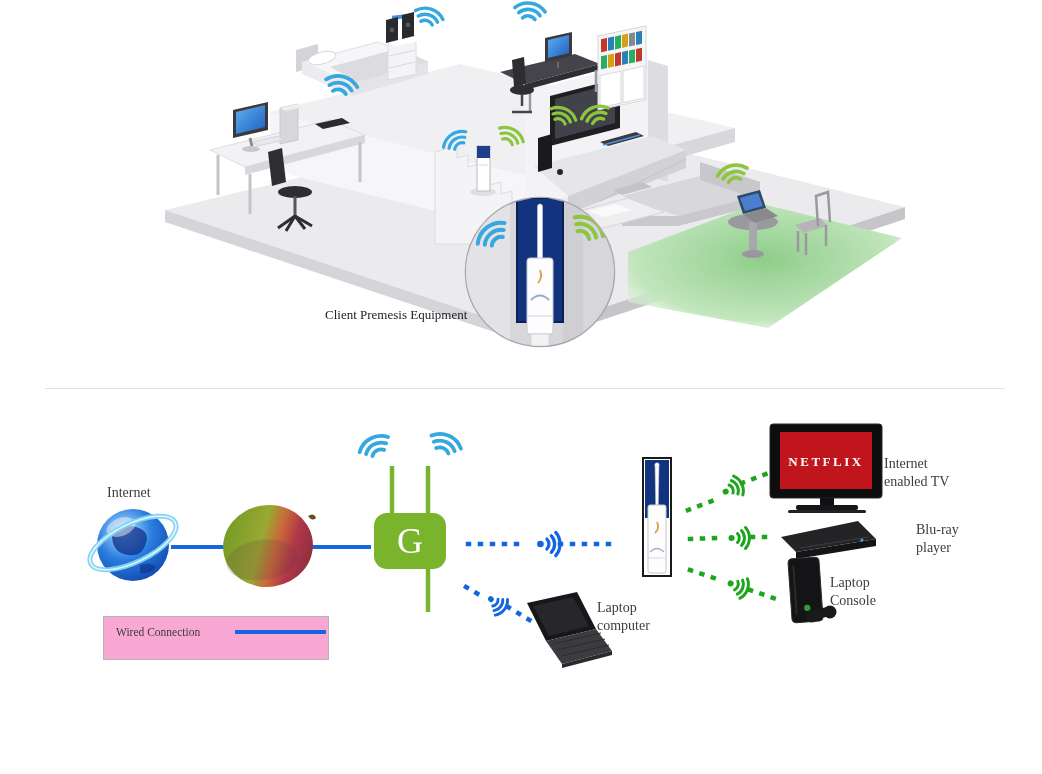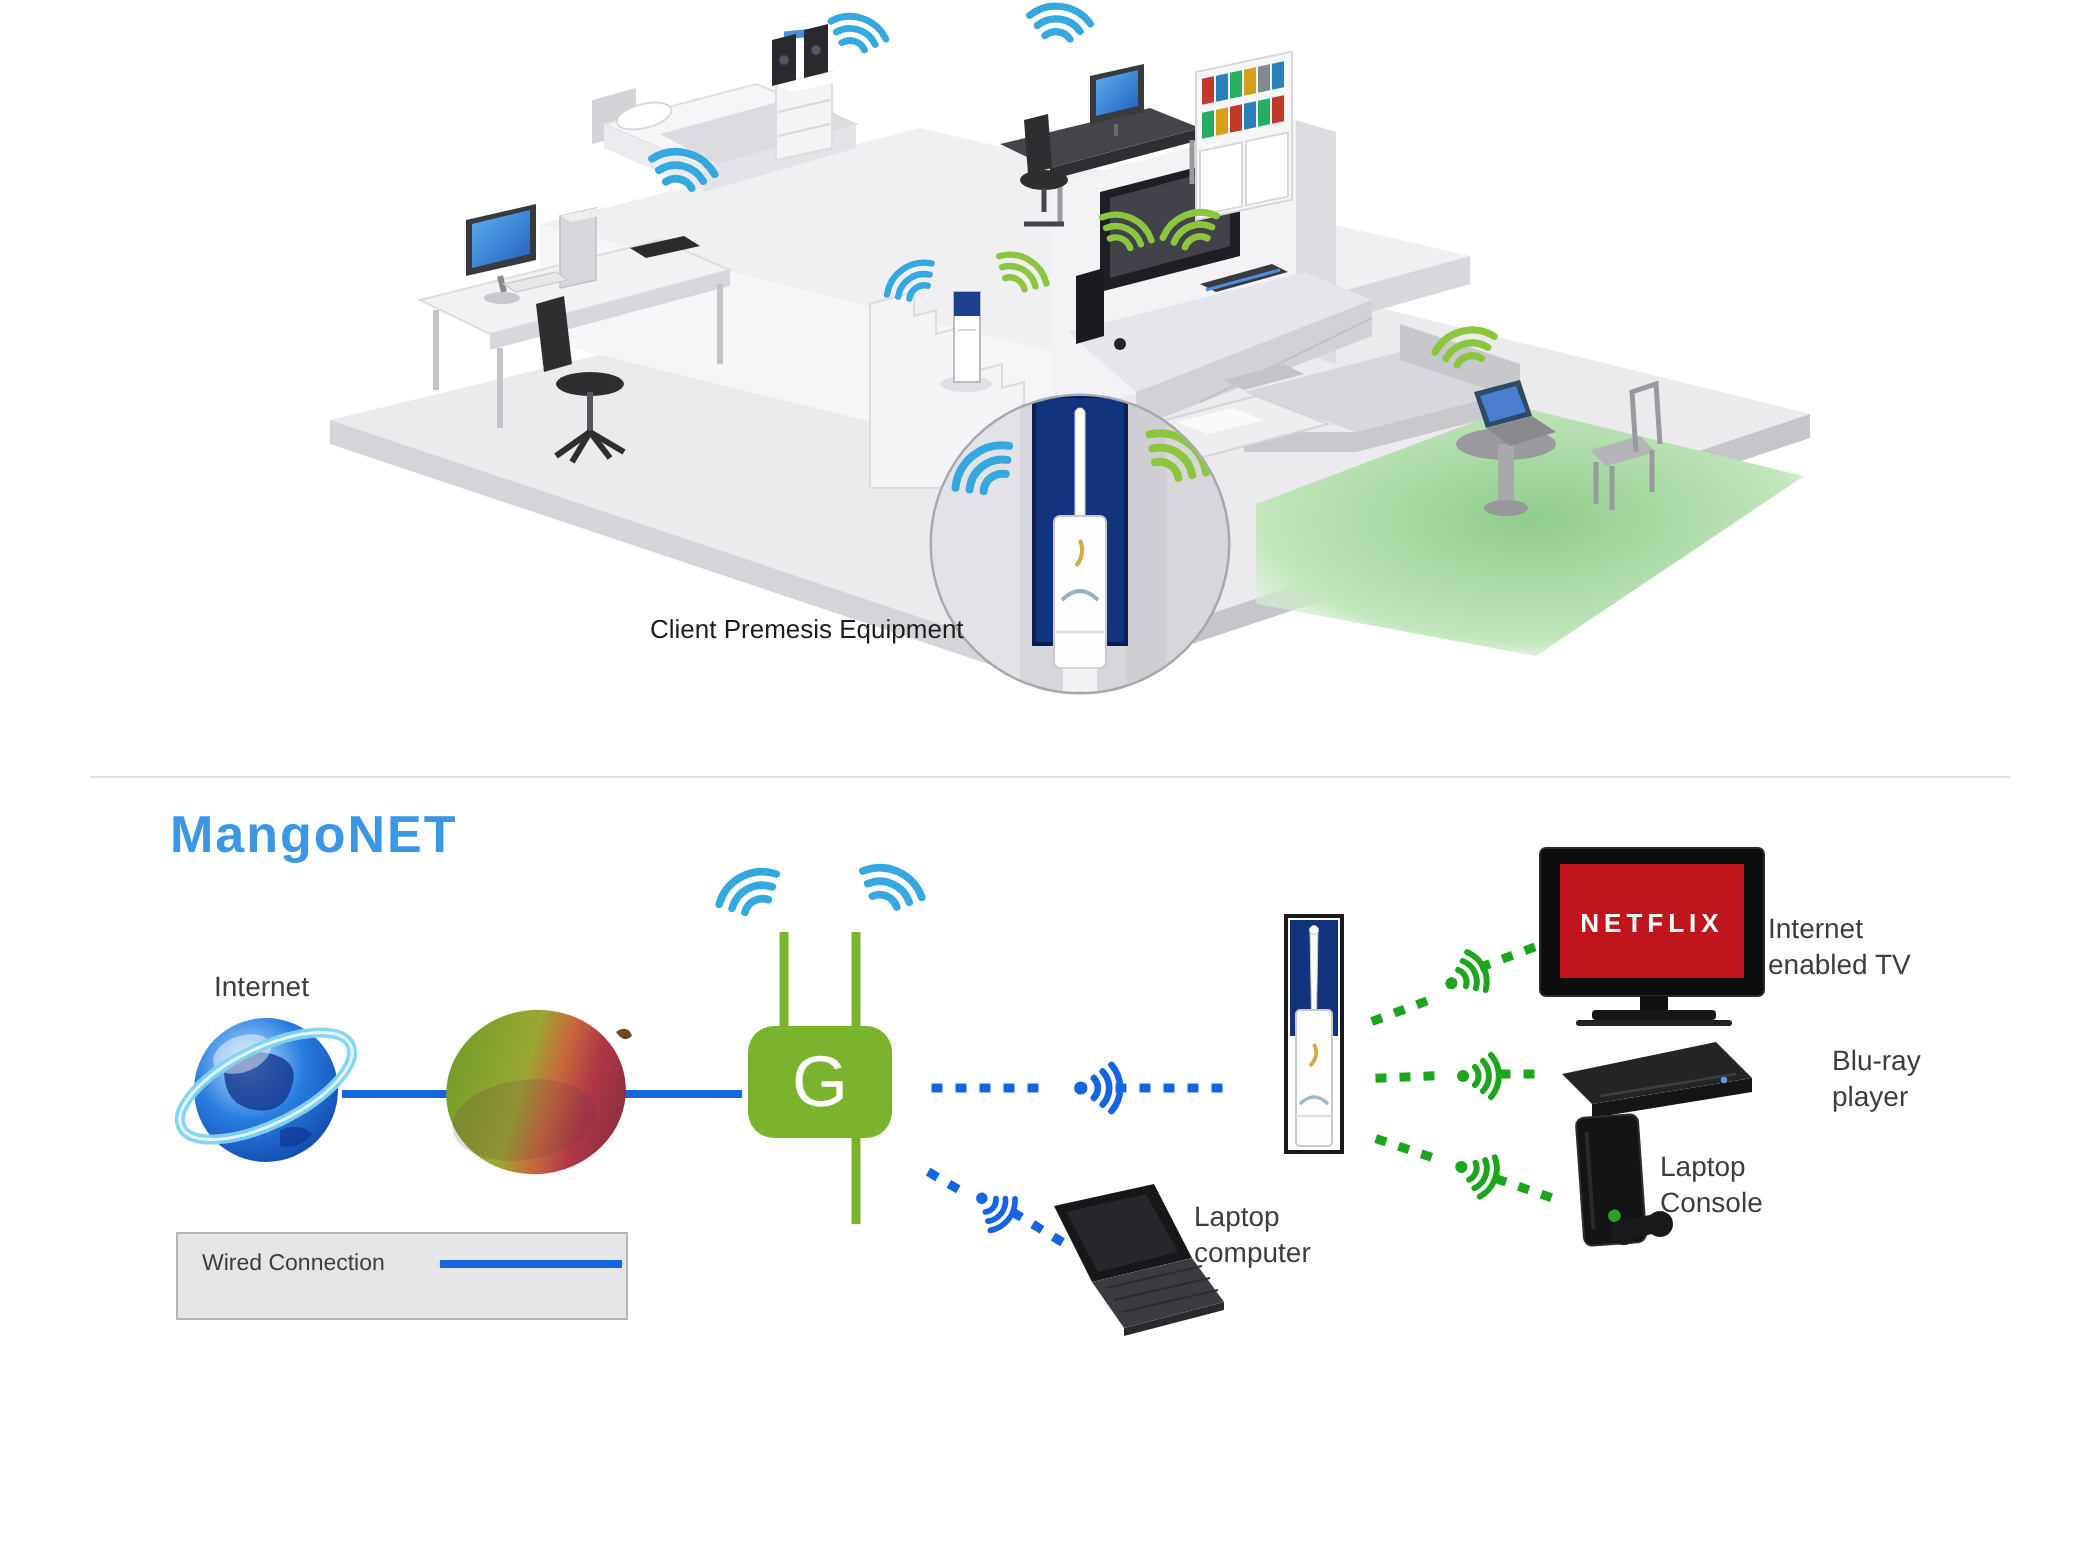--- a/index.html
+++ b/index.html
@@ -1,24 +1,24 @@
 <!DOCTYPE html>
 <html><head>
 <meta charset="utf-8">
 <style>
   html,body{margin:0;padding:0;background:#fff;}
   .stage{position:relative;width:1042px;height:774px;background:#ffffff;overflow:hidden;
-         font-family:Liberation Sans, sans-serif;}
+         font-family:Liberation Serif, serif;}
   .abs{position:absolute;}
   .lbl{font-size:14px;line-height:1.3;color:#3c3c3c;white-space:pre-line;}
   .callout-label{font-size:13px;color:#1c1c1c;}
   .divider{position:absolute;left:45px;top:388px;width:960px;height:1px;background:#e1e1e1;}
   .logo{font-size:26px;font-weight:800;letter-spacing:1px;color:#3b97e3;}
-  .legend-box{position:absolute;left:88px;top:616px;width:226px;height:44px;border:1px solid #b5b5b5;
-              background:#e5e5e5;padding:6px 0 0 12px;box-sizing:border-box;}
+  .legend-box{position:absolute;left:103px;top:616px;width:226px;height:44px;border:1px solid #b5b5b5;
+              background:#f9a8d4;padding:6px 0 0 12px;box-sizing:border-box;}
   .legend-row{display:flex;align-items:center;justify-content:space-between;height:17px;}
   .legend-row span{font-size:11.5px;color:#3c3c3c;}
   svg{display:block;}
 </style>
 </head>
 <body>
 
 <div class="stage">
 
   <svg class="abs" style="left:0;top:0" width="1042" height="390" viewBox="0 0 1042 390">
@@ -236,21 +236,20 @@
           <use href="#wifi-arcs" transform="translate(580,240) rotate(34)"></use>
         </g>
       </g>
     </g>
   </svg>
 
   <div class="abs callout-label" style="left:325px;top:307px">Client Premesis Equipment</div>
 
   <div class="divider"></div>
 
-  <div class="abs logo" style="left:85px;top:402px">MangoNET</div>
 
   <div class="abs lbl" style="left:107px;top:484px">Internet</div>
 
   <svg class="abs" style="left:0;top:390px" width="1042" height="384" viewBox="0 390 1042 384">
     <defs>
       <radialGradient id="globeGrad" cx="0.38" cy="0.32" r="0.85">
         <stop offset="0" stop-color="#bfe6ff"></stop>
         <stop offset="0.45" stop-color="#2a7de0"></stop>
         <stop offset="1" stop-color="#0a3a9e"></stop>
       </radialGradient>

